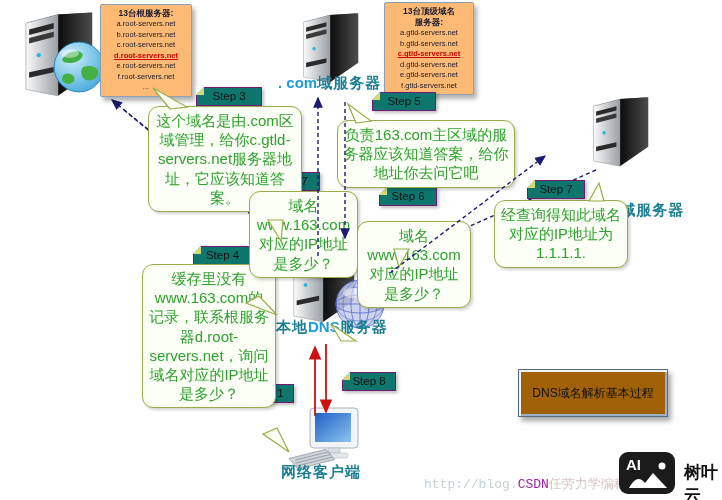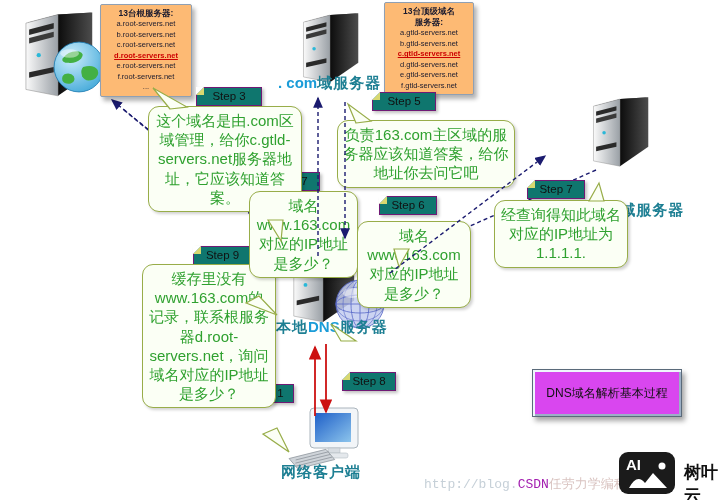--- a/index.html
+++ b/index.html
@@ -45,22 +45,22 @@
 
   
   .bubble{
     background:#fbfff5;border:1.4px solid #98ad49;border-radius:11px;
     color:#2fa12f;font-size:15px;line-height:1.28;text-align:center;
     padding:4px 5px;box-shadow:2px 2px 3px rgba(0,0,0,.18);z-index:2;
   }
 
   
   .legend{
-    left:532px;top:369px;width:148px;height:46px;z-index:2;
-    background:#d946ef;border:1px solid #5a6a7a;
+    left:518px;top:369px;width:148px;height:46px;z-index:2;
+    background:#a16207;border:1px solid #5a6a7a;
     box-shadow:inset 2px 2px 0 #eef5fc,inset -2px -2px 0 #9cb0c6,3px 4px 5px rgba(0,0,0,.35);
     display:flex;align-items:center;justify-content:center;
     font-size:12px;color:#111;
   }
 
   
   .wm-url{left:424px;top:475px;z-index:4;font-family:"Liberation Mono",monospace;
     font-size:13px;color:#c6d0d8;white-space:nowrap;}
   .wm-url .wm-site{color:#a21caf;}
   .wm-url .wm-cn{color:#cdb0ac;opacity:.75;font-family:"Liberation Sans",sans-serif;}
@@ -206,25 +206,25 @@
       <line x1="8" y1="51" x2="42" y2="51" stroke="#8a9098" stroke-width="0.7"></line>
       <line x1="7" y1="54" x2="43" y2="54" stroke="#8a9098" stroke-width="0.7"></line>
       <line x1="6" y1="57" x2="44" y2="57" stroke="#8a9098" stroke-width="0.7"></line>
     </g>
   </svg>
   <div class="abs srv-label" style="left:281px;top:463px;">
     <span class="zh">网络客户端</span>
   </div>
 
   <div class="abs step node" style="left:240px;top:384px;width:52px;">Step 1</div>
-  <div class="abs step node" style="left:193px;top:246px;width:57px;">Step 9</div>
+  <div class="abs step node" style="left:193px;top:246px;width:57px;">Step 4</div>
   <div class="abs step node" style="left:196px;top:87px;width:64px;">Step 3</div>
   <div class="abs step node" style="left:262px;top:172px;width:56px;">Step 7</div>
   <div class="abs step node" style="left:372px;top:92px;width:62px;text-align:center;">Step 5</div>
-  <div class="abs step node" style="left:379px;top:196px;width:56px;">Step 6</div>
+  <div class="abs step node" style="left:379px;top:187px;width:56px;">Step 6</div>
   <div class="abs step node" style="left:527px;top:180px;width:56px;">Step 7</div>
   <div class="abs step node" style="left:342px;top:372px;width:52px;">Step 8</div>
 
   <div class="abs bubble node" style="left:142px;top:264px;width:122px;">缓存里没有www.163.com的记录，联系根服务器d.root-servers.net，询问域名对应的IP地址是多少？</div>
   <div class="abs bubble node" style="left:148px;top:106px;width:142px;">这个域名是由.com区域管理，给你c.gtld-servers.net服务器地址，它应该知道答案。</div>
   <div class="abs bubble node" style="left:249px;top:191px;width:97px;">域名www.163.com对应的IP地址是多少？</div>
   <div class="abs bubble node" style="left:337px;top:120px;width:166px;">负责163.com主区域的服务器应该知道答案，给你地址你去问它吧</div>
   <div class="abs bubble node" style="left:357px;top:221px;width:102px;">域名www.163.com对应的IP地址是多少？</div>
   <div class="abs bubble node" style="left:494px;top:200px;width:122px;">经查询得知此域名对应的IP地址为1.1.1.1.</div>
 

